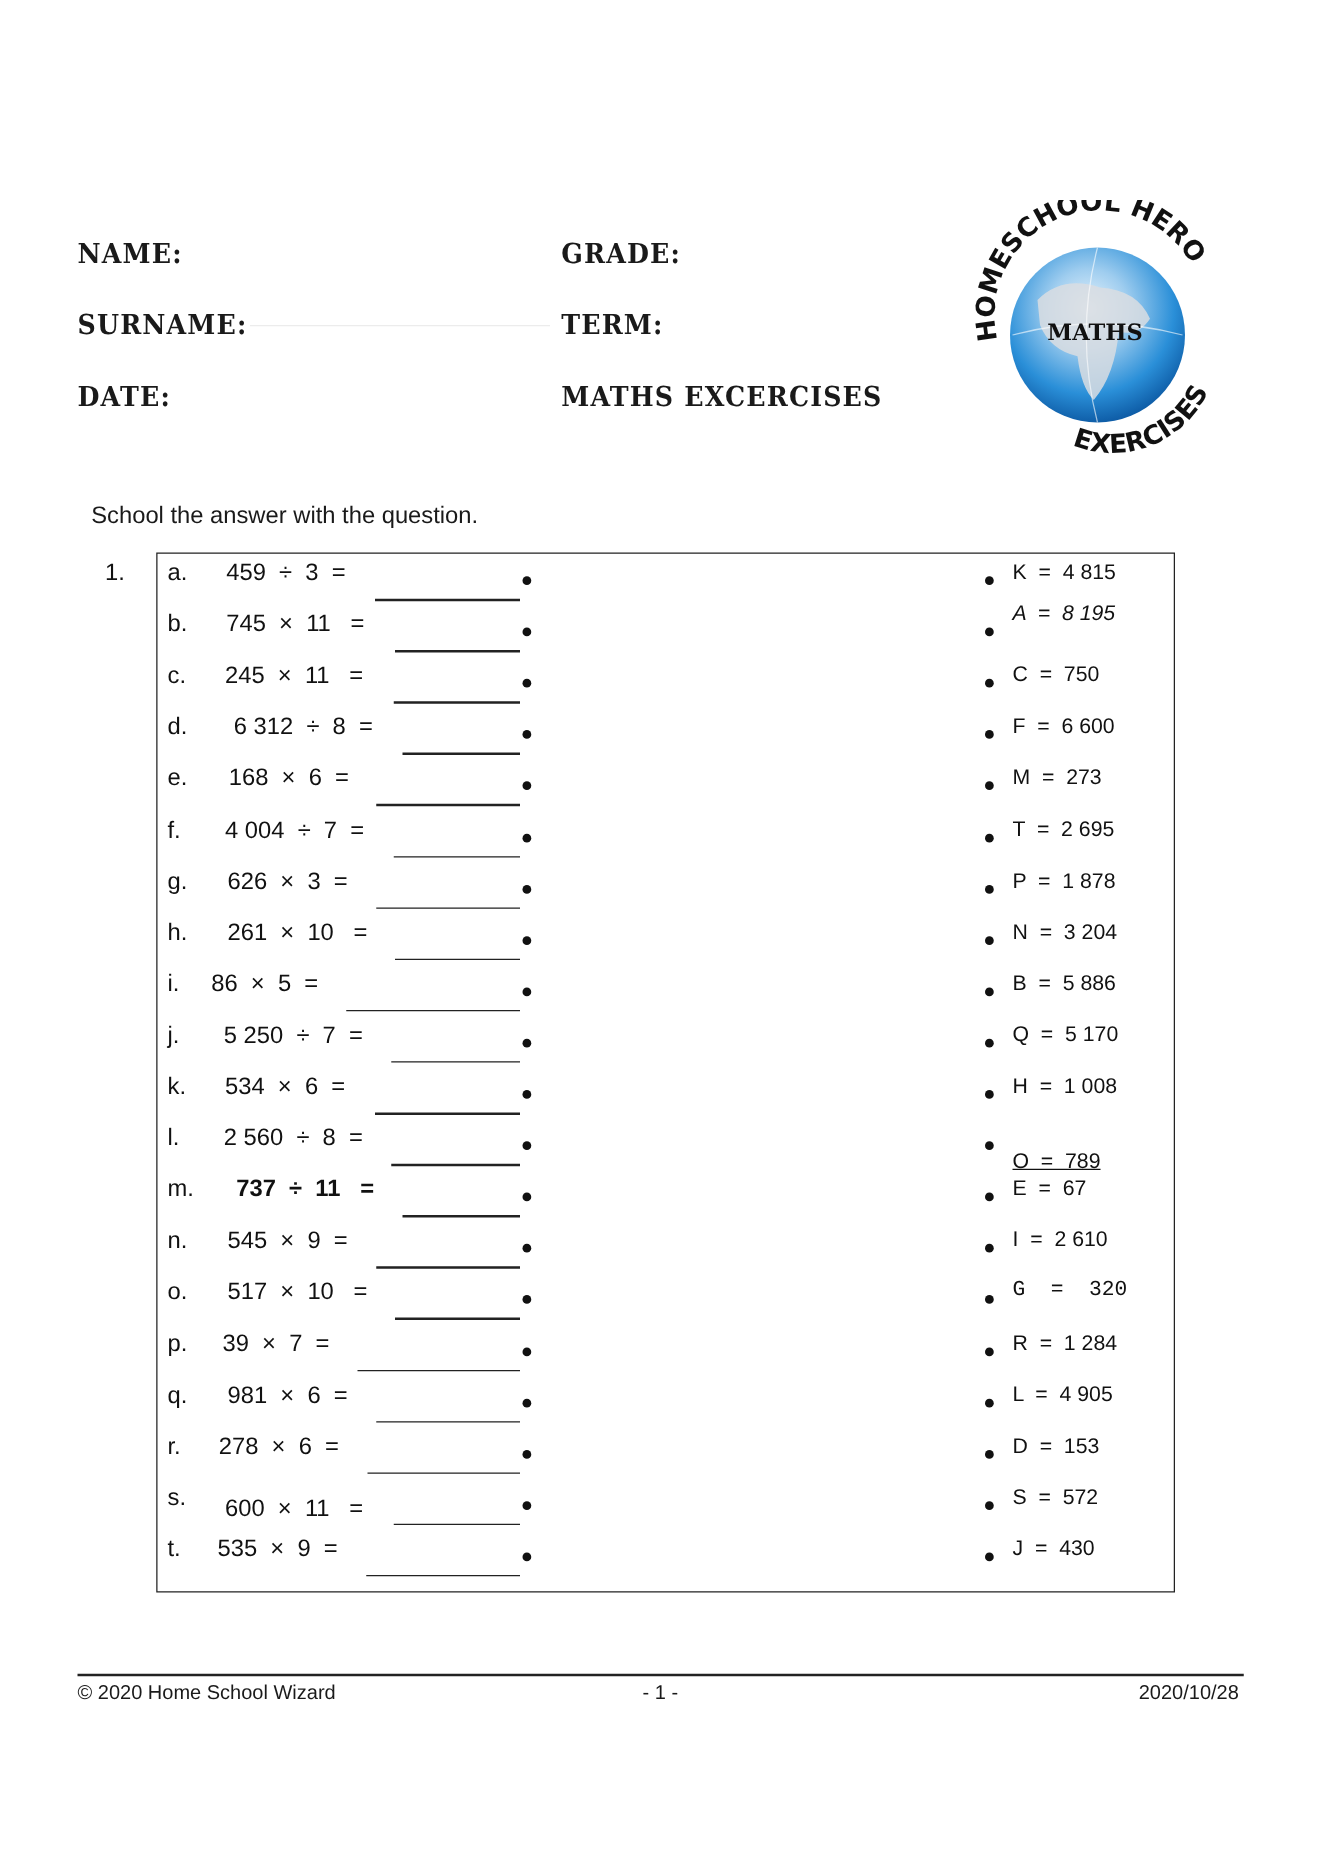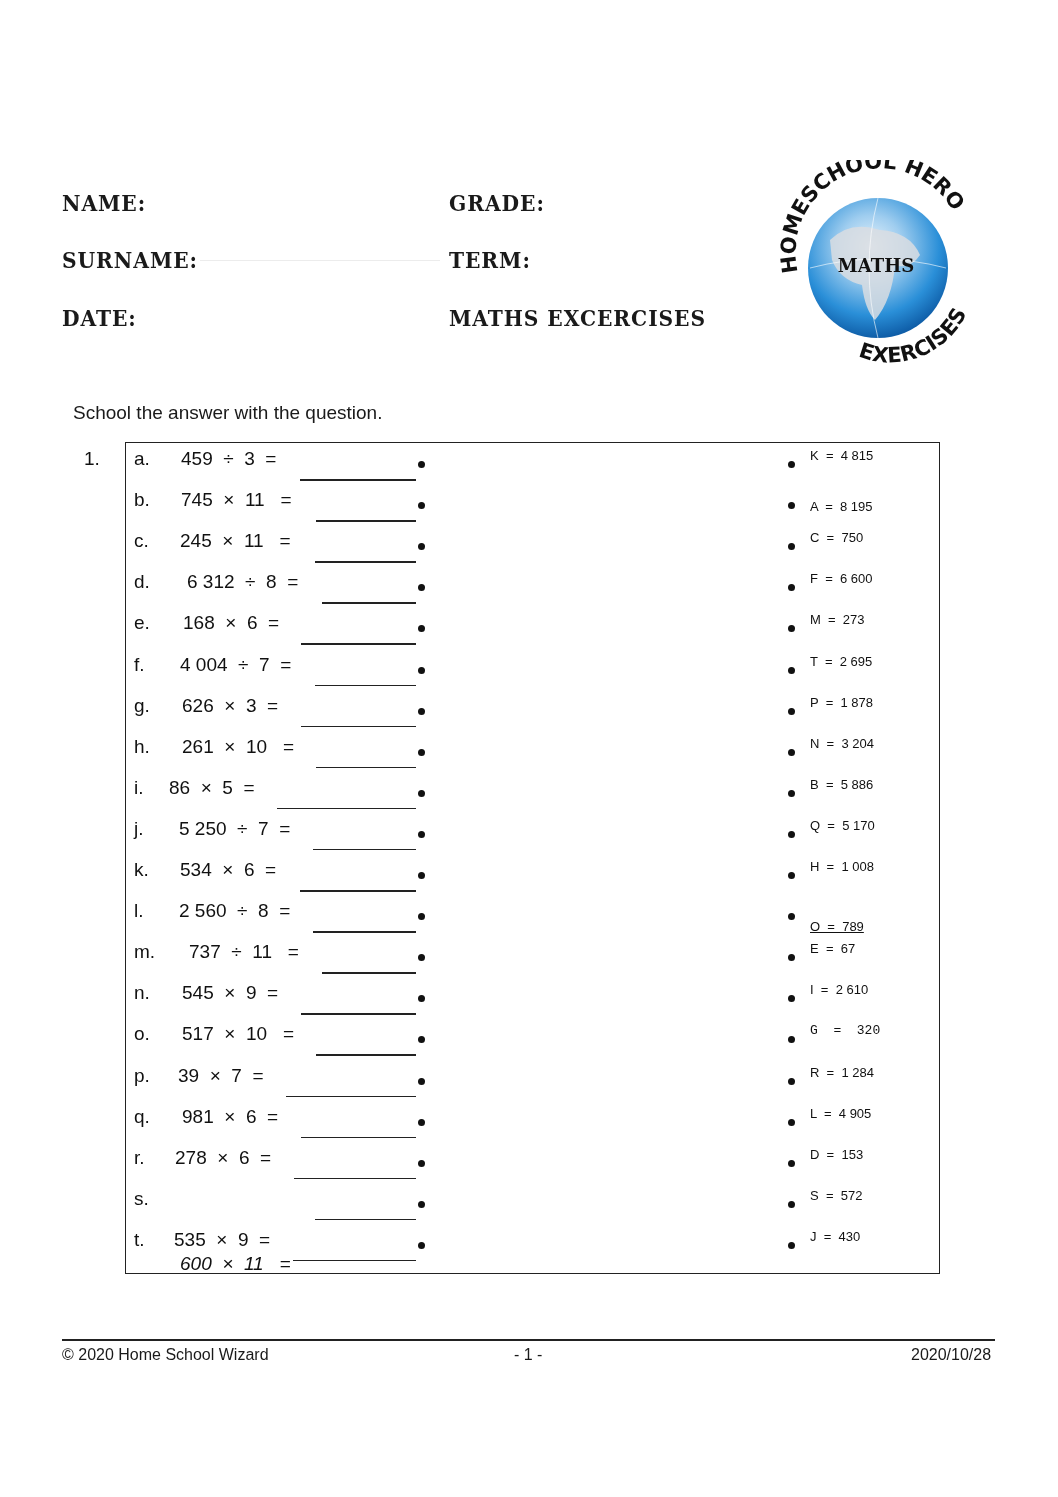--- a/index.html
+++ b/index.html
@@ -7,21 +7,21 @@
   .hdr { position:absolute; font-family:"DejaVu Serif", serif; font-weight:bold; font-size:22px; letter-spacing:1px; color:#1a1a1a; transform:scaleX(0.92); transform-origin:left center; }
   .faint-line { position:absolute; height:1px; background:#ececec; }
   .logo { position:absolute; left:770px; top:160px; width:220px; height:215px; }
   .instr { position:absolute; left:73px; top:402px; font-size:19px; color:#1a1a1a; }
   .qnum { position:absolute; left:84px; top:448px; font-size:19px; }
   .box { position:absolute; left:125px; top:442px; width:815px; height:832px; border:1.5px solid #222; box-sizing:border-box; }
   .lbl { position:absolute; left:134px; font-size:19px; }
   .expr { position:absolute; font-size:19px; white-space:pre; }
   .uline { position:absolute; height:1.5px; background:#222; }
   .dot { position:absolute; width:7px; height:7px; border-radius:50%; background:#111; }
-  .ans { position:absolute; left:810px; font-size:13px; white-space:pre; }
+  .ans { position:absolute; left:810px; font-size:17px; white-space:pre; }
   .footer-line { position:absolute; left:62px; top:1339px; width:933px; height:1.5px; background:#222; }
   .foot { position:absolute; top:1346px; font-size:16px; color:#1a1a1a; }
 </style>
 </head>
 <body>
 
 <div class="hdr" style="left:62px; top:190px;">NAME:</div>
 <div class="hdr" style="left:62px; top:247px;">SURNAME:</div>
 <div class="faint-line" style="left:200px; top:260px; width:240px;"></div>
 <div class="hdr" style="left:62px; top:305px;">DATE:</div>
@@ -60,21 +60,21 @@
     <div class="expr" style="top: 448px; left: 181px;">459  ÷  3  =</div>
     <div class="uline" style="top: 479px; left: 300px; width: 116px;"></div>
     <div class="dot" style="top: 461px; left: 418px;"></div>
     <div class="dot" style="top: 461px; left: 788px;"></div>
     <div class="ans" style="top: 448px;">K  =  4 815</div>
     <div class="lbl" style="top: 489.1px;">b.</div>
     <div class="expr" style="top: 489.1px; left: 181px;">745  ×  11   =</div>
     <div class="uline" style="top: 520.1px; left: 316px; width: 100px;"></div>
     <div class="dot" style="top: 502.1px; left: 418px;"></div>
     <div class="dot" style="top: 502.1px; left: 788px;"></div>
-    <div class="ans" style="top: 499px;">A  =  8 195</div>
+    <div class="ans" style="top: 481px; font-style: italic;">A  =  8 195</div>
     <div class="lbl" style="top: 530.2px;">c.</div>
     <div class="expr" style="top: 530.2px; left: 180px;">245  ×  11   =</div>
     <div class="uline" style="top: 561.2px; left: 315px; width: 101px;"></div>
     <div class="dot" style="top: 543.2px; left: 418px;"></div>
     <div class="dot" style="top: 543.2px; left: 788px;"></div>
     <div class="ans" style="top: 530.2px;">C  =  750</div>
     <div class="lbl" style="top: 571.3px;">d.</div>
     <div class="expr" style="top: 571.3px; left: 187px;">6 312  ÷  8  =</div>
     <div class="uline" style="top: 602.3px; left: 322px; width: 94px;"></div>
     <div class="dot" style="top: 584.3px; left: 418px;"></div>
@@ -122,21 +122,21 @@
     <div class="dot" style="top: 872px; left: 418px;"></div>
     <div class="dot" style="top: 872px; left: 788px;"></div>
     <div class="ans" style="top: 859px;">H  =  1 008</div>
     <div class="lbl" style="top: 900.1px;">l.</div>
     <div class="expr" style="top: 900.1px; left: 179px;">2 560  ÷  8  =</div>
     <div class="uline" style="top: 931.1px; left: 313px; width: 103px;"></div>
     <div class="dot" style="top: 913.1px; left: 418px;"></div>
     <div class="dot" style="top: 913.1px; left: 788px;"></div>
     <div class="ans" style="top: 919px; text-decoration: underline;">O  =  789</div>
     <div class="lbl" style="top: 941.2px;">m.</div>
-    <div class="expr" style="top: 941.2px; left: 189px;">737  ÷  11   =</div>
+    <div class="expr" style="top: 941.2px; left: 189px; font-weight: bold;">737  ÷  11   =</div>
     <div class="uline" style="top: 972.2px; left: 322px; width: 94px;"></div>
     <div class="dot" style="top: 954.2px; left: 418px;"></div>
     <div class="dot" style="top: 954.2px; left: 788px;"></div>
     <div class="ans" style="top: 941.2px;">E  =  67</div>
     <div class="lbl" style="top: 982.3px;">n.</div>
     <div class="expr" style="top: 982.3px; left: 182px;">545  ×  9  =</div>
     <div class="uline" style="top: 1013.3px; left: 301px; width: 115px;"></div>
     <div class="dot" style="top: 995.3px; left: 418px;"></div>
     <div class="dot" style="top: 995.3px; left: 788px;"></div>
     <div class="ans" style="top: 982.3px;">I  =  2 610</div>
@@ -158,21 +158,21 @@
     <div class="dot" style="top: 1118.6px; left: 418px;"></div>
     <div class="dot" style="top: 1118.6px; left: 788px;"></div>
     <div class="ans" style="top: 1105.6px;">L  =  4 905</div>
     <div class="lbl" style="top: 1146.7px;">r.</div>
     <div class="expr" style="top: 1146.7px; left: 175px;">278  ×  6  =</div>
     <div class="uline" style="top: 1177.7px; left: 294px; width: 122px;"></div>
     <div class="dot" style="top: 1159.7px; left: 418px;"></div>
     <div class="dot" style="top: 1159.7px; left: 788px;"></div>
     <div class="ans" style="top: 1146.7px;">D  =  153</div>
     <div class="lbl" style="top: 1187.8px;">s.</div>
-    <div class="expr" style="top: 1253px; left: 180px; font-style: italic;">600  ×  11   =</div>
+    <div class="expr" style="top: 1197px; left: 180px;">600  ×  11   =</div>
     <div class="uline" style="top: 1218.8px; left: 315px; width: 101px;"></div>
     <div class="dot" style="top: 1200.8px; left: 418px;"></div>
     <div class="dot" style="top: 1200.8px; left: 788px;"></div>
     <div class="ans" style="top: 1187.8px;">S  =  572</div>
     <div class="lbl" style="top: 1228.9px;">t.</div>
     <div class="expr" style="top: 1228.9px; left: 174px;">535  ×  9  =</div>
     <div class="uline" style="top: 1259.9px; left: 293px; width: 123px;"></div>
     <div class="dot" style="top: 1241.9px; left: 418px;"></div>
     <div class="dot" style="top: 1241.9px; left: 788px;"></div>
     <div class="ans" style="top: 1228.9px;">J  =  430</div>

